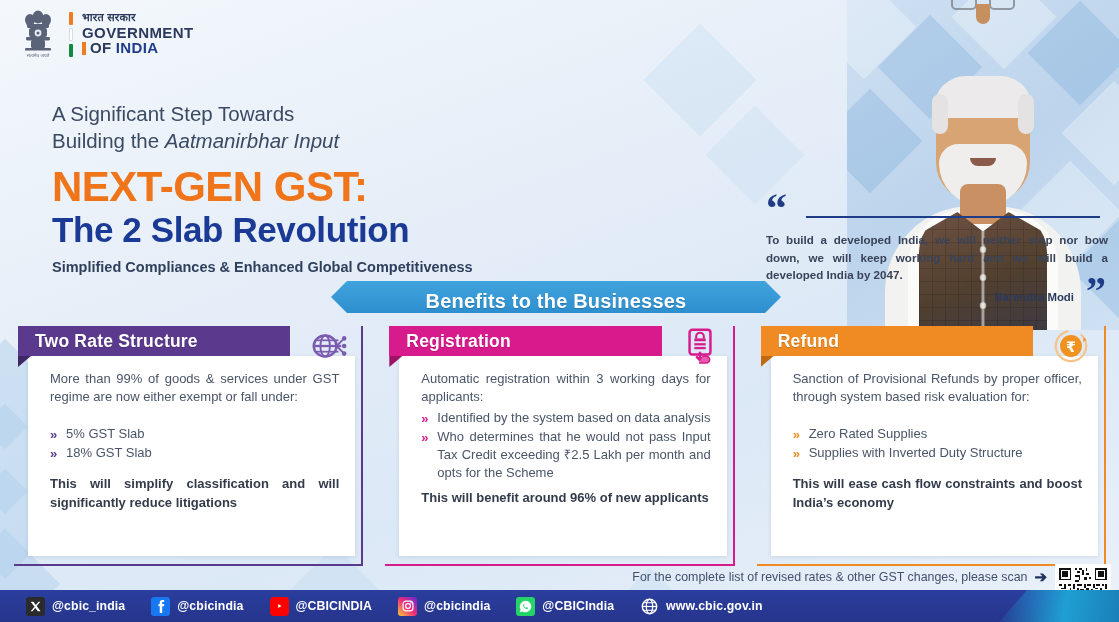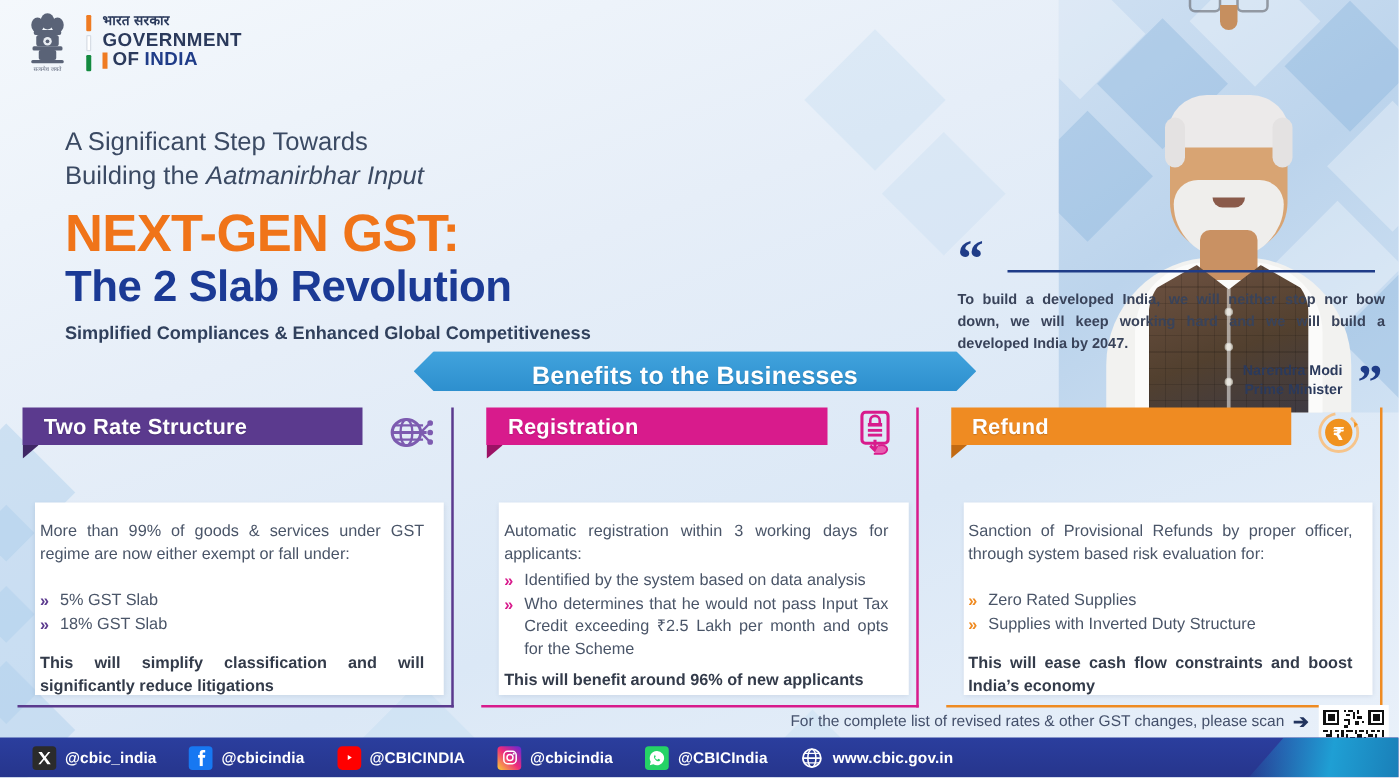--- a/index.html
+++ b/index.html
@@ -248,24 +248,23 @@
     clip-path: polygon(0 0, 100% 0, 0 100%);
     z-index: 3;
   }
   .card-icon {
     position: absolute; right: 16px; top: 1px;
     width: 38px; height: 38px; z-index: 4;
   }
   .card-body {
     position: absolute; left: 14px; right: 8px; top: 30px; bottom: 10px;
     background: #ffffff;
-    padding: 14px 16px 10px 4px;
+    padding: 14px 16px 10px 22px;
     box-shadow: 0 1px 4px rgba(40,60,100,0.13);
     z-index: 2;
-    margin-top: 46px;
   }
   .ct {
     font-size: 13px; color: #4a5568; line-height: 1.42;
     text-align: justify; text-justify: inter-word;
   }
   .ct.bold { font-weight: 800; color: #333b4a; }
   .bullets { margin: 6px 0 0 0; list-style: none; }
   .bullets.tight { margin-top: 2px; }
   .bullets li {
     position: relative; padding-left: 16px;
@@ -412,21 +411,20 @@
     <div class="title-sub">The 2 Slab Revolution</div>
     <div class="tagline">Simplified Compliances &amp; Enhanced Global Competitiveness</div>
   </div>
 
   <div class="quote-box">
     <div class="quote-mark-open">“</div>
     <div class="quote-rule"></div>
     <div class="quote-text">To build a developed India, we will neither stop nor bow down, we will keep working hard and we will build a developed India by 2047.</div>
     <div class="quote-attr">
       <div>Narendra Modi</div>
-      <div>Prime Minister</div>
     </div>
     <div class="quote-mark-close">”</div>
   </div>
 
   <div class="banner">
     <span>Benefits to the Businesses</span>
   </div>
 
   <div class="cards">
 

